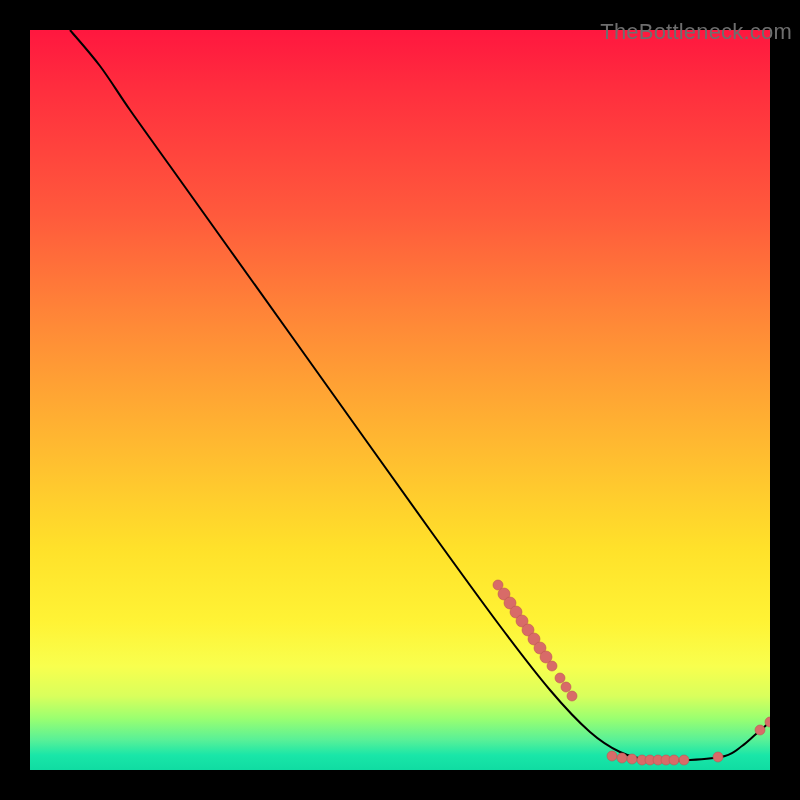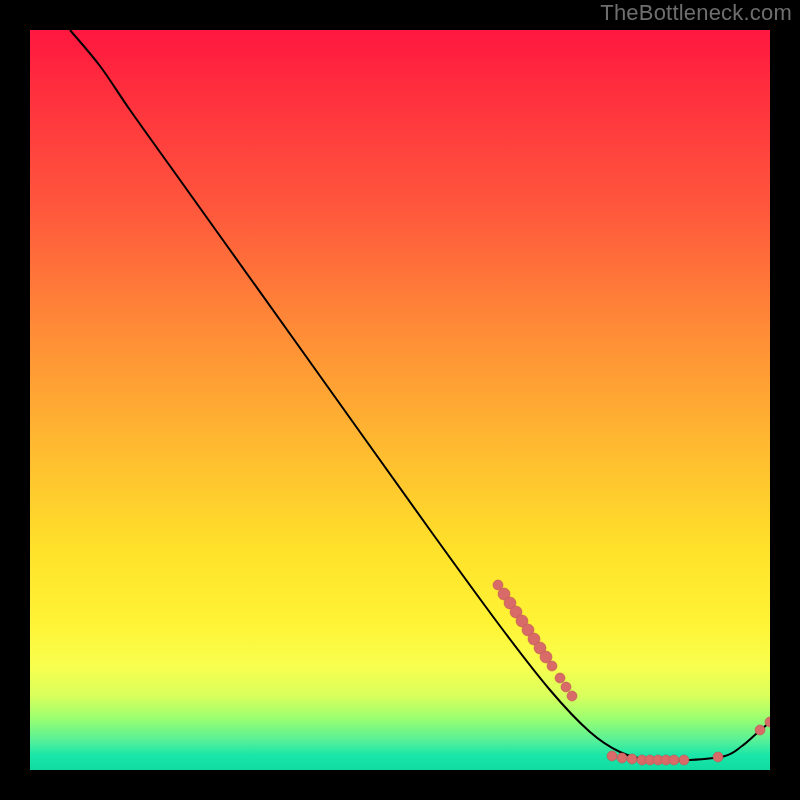--- a/index.html
+++ b/index.html
@@ -41,21 +41,21 @@
       #f8ff4e 86%,
       #d9ff5c 90%,
       #9bff70 93%,
       #57f098 96%,
       #19e6a8 98%,
       #10dca2 100%
     );
   }
   .watermark {
     position: absolute;
-    top: 0;
+    top: 19px;
     right: 8px;
     font-size: 22px;
     color: #6e6e6e;
     letter-spacing: 0.2px;
     user-select: none;
   }
   svg.curve {
     position: absolute;
     inset: 0;
     width: 100%;

